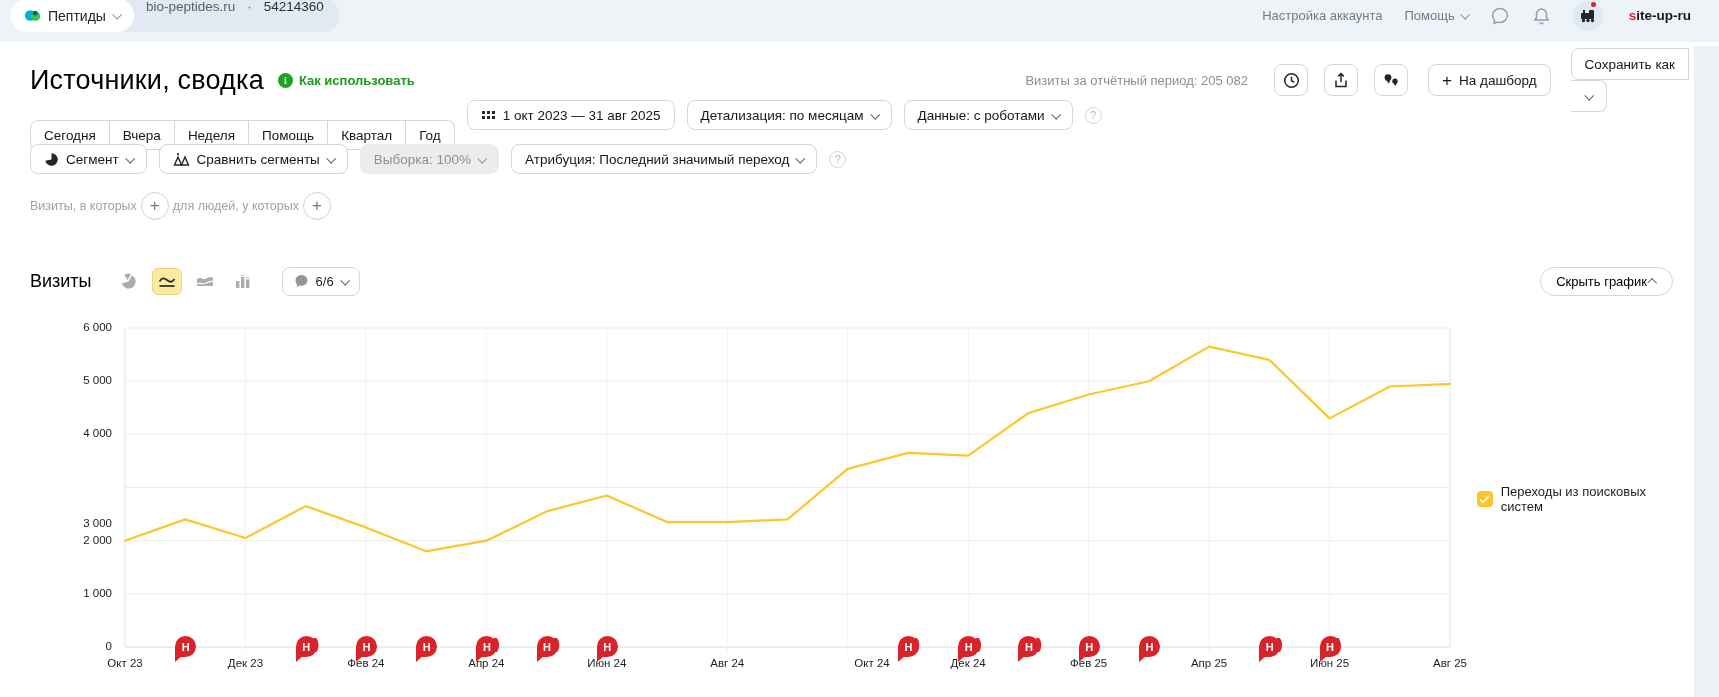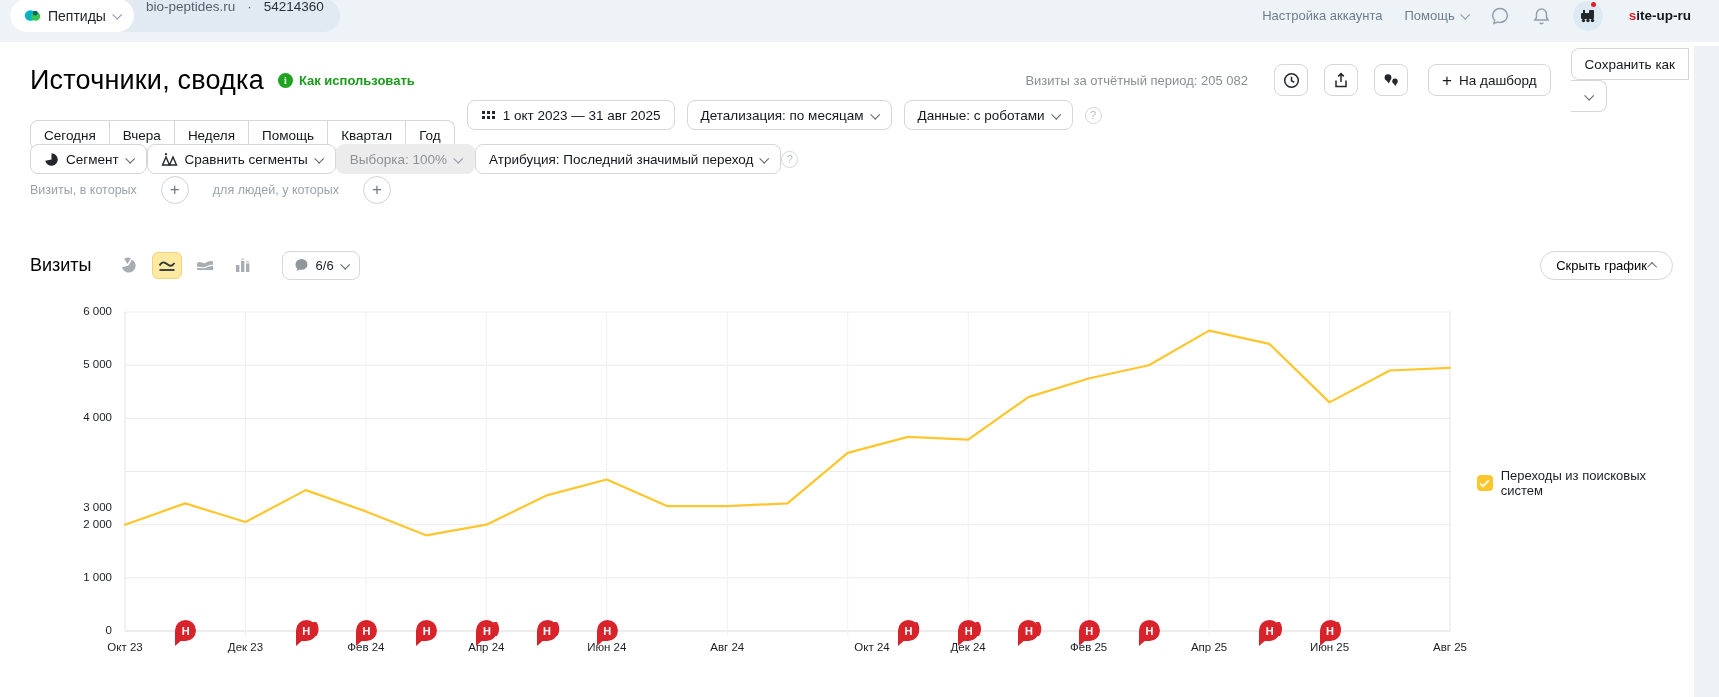--- a/index.html
+++ b/index.html
@@ -45,31 +45,31 @@
   .iconbtn { width:34px; height:32px; border:1px solid #d6d6d6; border-radius:8px; background:#fff;
     display:flex; align-items:center; justify-content:center; cursor:pointer; }
   .btn { height:32px; border:1px solid #d6d6d6; border-radius:8px; background:#fff; font-size:13.5px;
     color:#14181c; display:inline-flex; align-items:center; gap:7px; padding:0 13px; cursor:pointer; white-space:nowrap; }
   .split { display:inline-flex;flex-direction:column; }
   .split .btn:first-child { border-radius:8px 0 0 8px; }
   .split .btn:last-child { border-radius:0 8px 8px 0; border-left:none; width:36px; justify-content:center; padding:0; }
 
   
   .row1 { display:flex; align-items:center; gap:12px; height:30px; }
-  .row2 { margin-top:14px; display:flex; align-items:center; height:30px; }
+  .row2 { margin-top:14px; display:flex; align-items:center; gap:12px; height:30px; }
   .seg { display:inline-flex; }
   .seg .btn { border-radius:0; border-left:none; height:30px;margin-top:40px; }
   .seg .btn:first-child { border-radius:8px 0 0 8px; border-left:1px solid #d6d6d6; }
   .seg .btn:last-child { border-radius:0 8px 8px 0; }
   .row1 .btn, .row2 .btn { height:30px; }
   .btn.disabled { background:#ececec; border-color:#ececec; color:#8d9196; }
   .qcirc { width:17px; height:17px; border-radius:50%; border:1.6px solid #d2d6da; color:#b4bac0;
     font-size:11px; display:flex; align-items:center; justify-content:center; cursor:pointer; }
 
-  .row3 { margin-top:2px; display:flex; align-items:center; gap:24px; height:28px; }
+  .row3 { margin-top:18px; display:flex; align-items:center; gap:4px; height:28px; }
   .row3 .gtxt { font-size:12.5px; color:#9aa3ab; }
   .pluscirc { width:28px; height:28px; border:1px solid #cdd2d7; border-radius:50%; color:#6f7a83;
     font-size:17px; font-weight:400; display:flex; align-items:center; justify-content:center; cursor:pointer; background:#fff; }
 
   
   .chart-hdr { margin-top:46px; height:30px; display:flex; align-items:center; }
   .metric-name { font-size:18px; color:#000; margin-right:22px; }
   .ctypes { display:flex; align-items:center; gap:8px; margin-right:24px; }
   .ctype { width:30px; height:27px; border-radius:6px; display:flex; align-items:center; justify-content:center; cursor:pointer; }
   .ctype.sel { background:#fce9a2; border:1px solid #f0d37a; }

